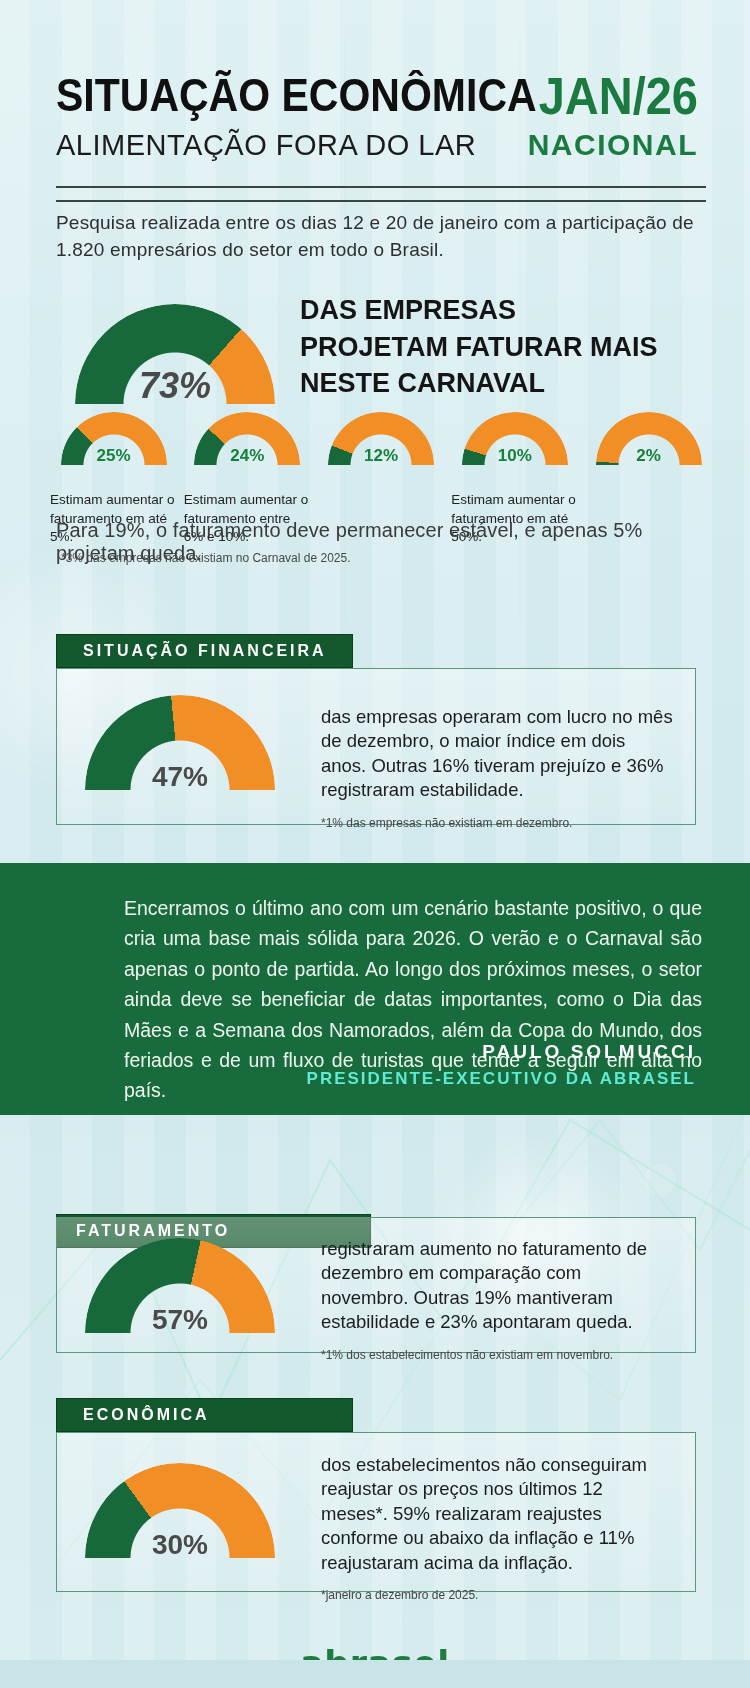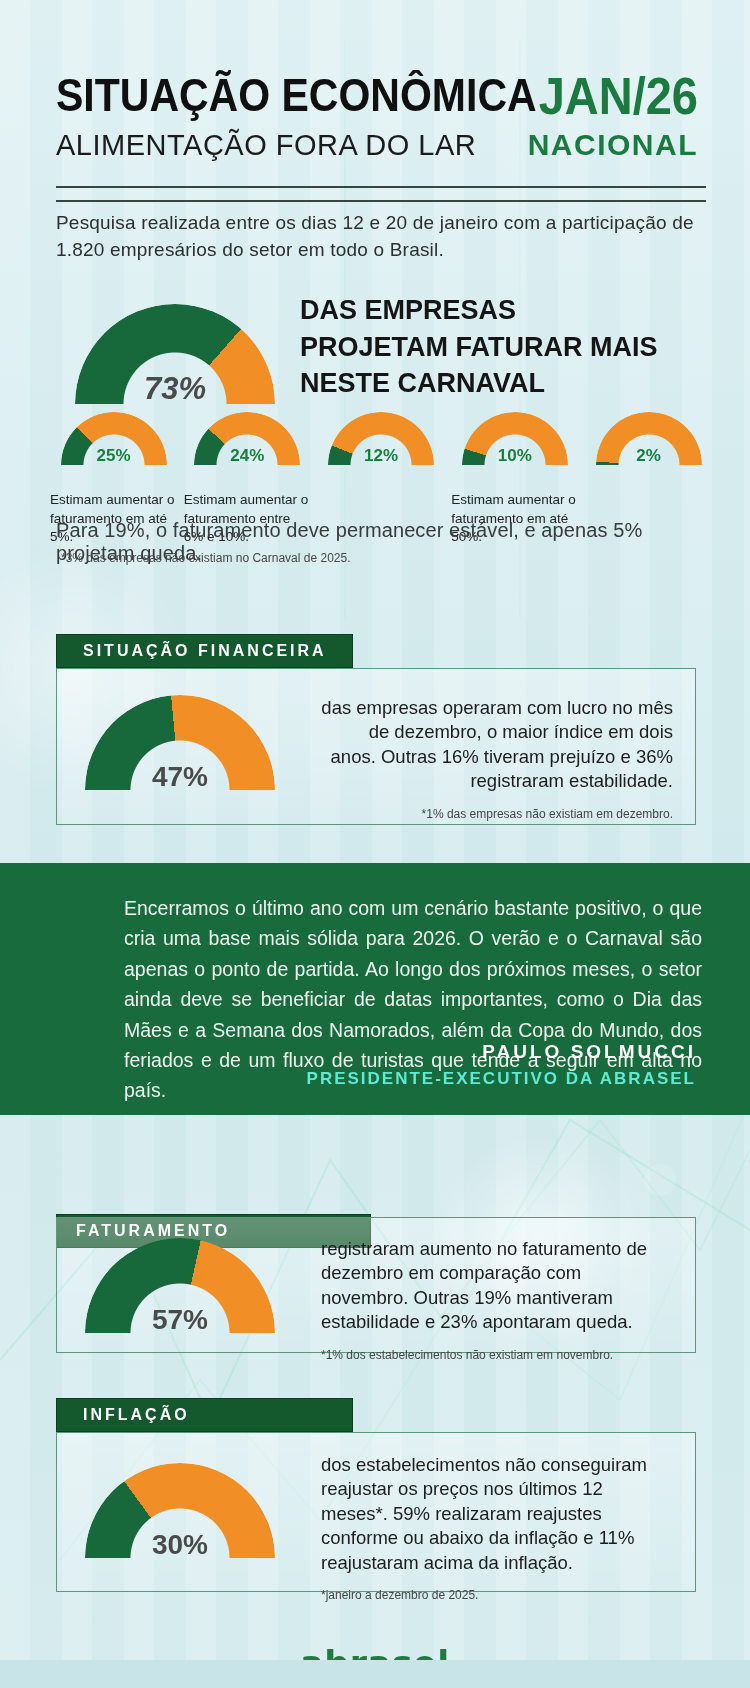--- a/index.html
+++ b/index.html
@@ -35,21 +35,21 @@
     mask:radial-gradient(circle at 50% 50%,transparent 51px,#000 52px);}
   .gauge-mini{width:106px;height:53px;}
   .gauge-mini .arc{width:106px;height:106px;
     -webkit-mask:radial-gradient(circle at 50% 50%,transparent 30px,#000 31px);
     mask:radial-gradient(circle at 50% 50%,transparent 30px,#000 31px);}
   .gauge-section{width:190px;height:95px;}
   .gauge-section .arc{width:190px;height:190px;
     -webkit-mask:radial-gradient(circle at 50% 50%,transparent 49px,#000 50px);
     mask:radial-gradient(circle at 50% 50%,transparent 49px,#000 50px);}
   .gauge-value{position:absolute;bottom:-3px;left:0;width:100%;text-align:center;font-weight:800;color:#4a4a4a;}
-  .gauge-hero .gauge-value{font-size:31px;font-style:italic;}
+  .gauge-hero .gauge-value{font-size:36px;font-style:italic;}
   .gauge-mini .gauge-value{font-size:17px;color:#15813d;bottom:-1px;font-style:normal;}
   .gauge-section .gauge-value{font-size:28px;}
 
   .hero-gauge-wrap{position:absolute;left:75px;top:304px;}
   .hero-headline{position:absolute;left:300px;top:292px;width:370px;font-size:27px;font-weight:800;line-height:1.28;color:#151515;transform:scaleY(1.05);transform-origin:left top;}
 
   .mini-row{position:absolute;left:50px;top:412px;right:38px;display:flex;justify-content:space-between;}
   .mini-col{width:127px;display:flex;flex-direction:column;align-items:flex-start;}
   .mini-col .gauge-mini{align-self:center;}
   .mini-caption{margin-top:26px;font-size:13.5px;line-height:1.38;color:#232323;}
@@ -65,21 +65,21 @@
     background:linear-gradient(180deg,rgba(255,255,255,.34),rgba(255,255,255,.10));
     box-sizing:border-box;display:flex;align-items:flex-start;}
   .sec-gauge-wrap{flex:0 0 auto;margin-left:28px;}
   .sec-text-wrap{margin-left:46px;width:352px;}
   .sec-text{font-size:18.5px;line-height:1.32;color:#1d1d1d;}
   .sec-foot{margin-top:13px;font-size:12px;color:#454545;}
 
   .lbl-financeira{top:634px;width:297px;}
   .panel-financeira{top:668px;height:157px;}
   .panel-financeira .sec-gauge-wrap{margin-top:26px;}
-  .panel-financeira .sec-text-wrap{margin-top:27px;text-align:right;}
+  .panel-financeira .sec-text-wrap{margin-top:36px;}
 
   .lbl-faturamento{top:1214px;width:315px;padding-left:19px;}
   .panel-faturamento{top:1217px;height:136px;}
   .panel-faturamento .sec-gauge-wrap{margin-top:20px;}
   .panel-faturamento .sec-text-wrap{margin-top:19px;}
 
   .lbl-inflacao{top:1398px;width:297px;}
   .panel-inflacao{top:1432px;height:160px;}
   .panel-inflacao .sec-gauge-wrap{margin-top:30px;}
   .panel-inflacao .sec-text-wrap{margin-top:20px;}
@@ -194,21 +194,21 @@
         <div class="arc" style="background: conic-gradient(from 270deg, rgb(23, 104, 58) 0deg, rgb(23, 104, 58) 102.6deg, rgb(242, 142, 38) 102.6deg, rgb(242, 142, 38) 180deg, transparent 180deg, transparent 360deg);"></div>
         <div class="gauge-value">57%</div>
       </div>
     </div>
     <div class="sec-text-wrap">
       <div class="sec-text">registraram aumento no faturamento de dezembro em comparação com novembro. Outras 19% mantiveram estabilidade e 23% apontaram queda.</div>
       <div class="sec-foot">*1% dos estabelecimentos não existiam em novembro.</div>
     </div>
   </div>
 
-  <div class="sec-label lbl-inflacao">INFLAÇÃO</div>
+  <div class="sec-label lbl-inflacao">ECONÔMICA</div>
   <div class="sec-panel panel-inflacao">
     <div class="sec-gauge-wrap">
       <div class="gauge gauge-section">
         <div class="arc" style="background: conic-gradient(from 270deg, rgb(23, 104, 58) 0deg, rgb(23, 104, 58) 54deg, rgb(242, 142, 38) 54deg, rgb(242, 142, 38) 180deg, transparent 180deg, transparent 360deg);"></div>
         <div class="gauge-value">30%</div>
       </div>
     </div>
     <div class="sec-text-wrap">
       <div class="sec-text">dos estabelecimentos não conseguiram reajustar os preços nos últimos 12 meses*. 59% realizaram reajustes conforme ou abaixo da inflação e 11% reajustaram acima da inflação.</div>
       <div class="sec-foot">*janeiro a dezembro de 2025.</div>

